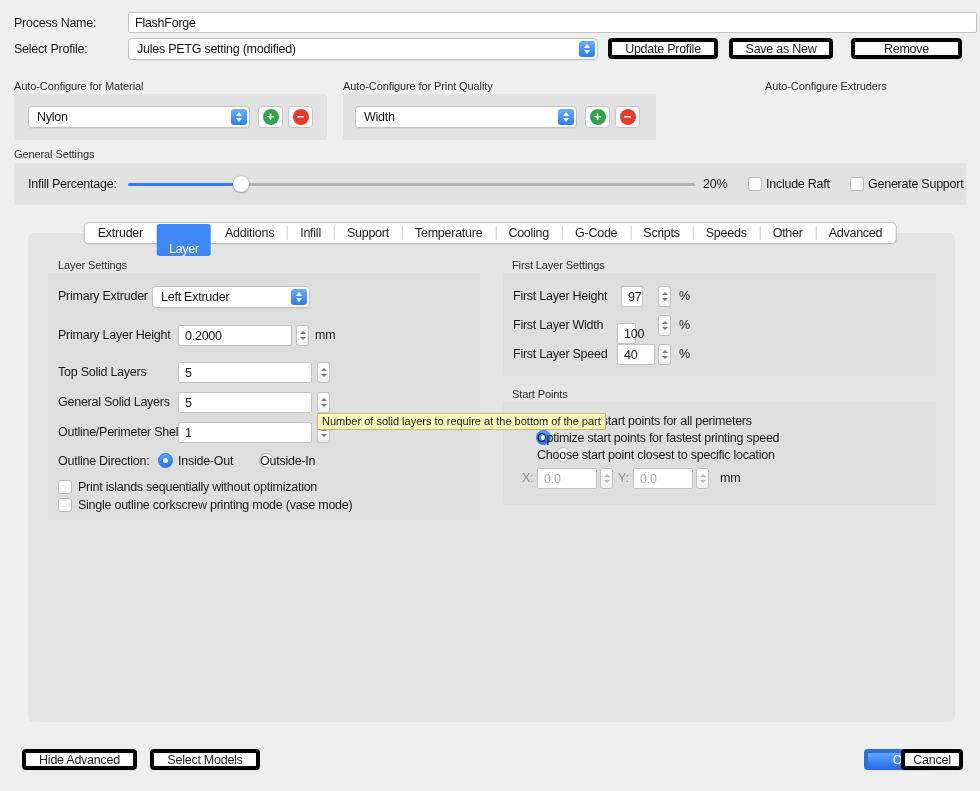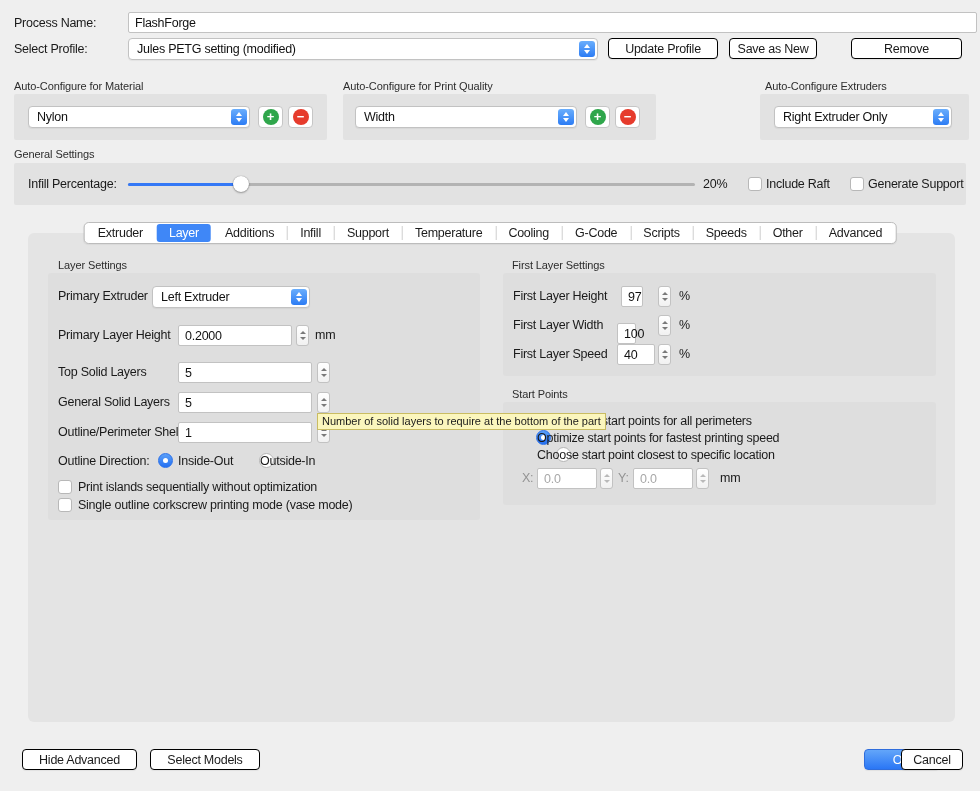--- a/index.html
+++ b/index.html
@@ -14,38 +14,38 @@
   .textfield{height:21px;background:#fff;border:1px solid #c2c2c2;border-radius:2px;display:flex;align-items:center;padding:8px 6px;font-size:12.5px;letter-spacing:-0.25px;color:#111}
   .mac-select{height:22px;background:#fff;border:1px solid #c2c2c2;border-radius:4px;display:flex;align-items:center;padding:0 16px 0 8px;font-size:12.5px;letter-spacing:-0.25px;color:#111;box-shadow:0 1px 1px rgba(0,0,0,.05)}
   .chev{position:absolute;top:2px;right:2px;bottom:2px;width:16px;border-radius:3px;background:linear-gradient(#6aaefc,#2c7cf4);display:flex;flex-direction:column;align-items:center;justify-content:center;gap:2px}
   .tri-up{width:0;height:0;border-left:3.5px solid transparent;border-right:3.5px solid transparent;border-bottom:4px solid #fff}
   .tri-dn{width:0;height:0;border-left:3.5px solid transparent;border-right:3.5px solid transparent;border-top:4px solid #fff}
   .stepper{width:13px;height:21px;background:linear-gradient(#fff,#f1f1f1);border:1px solid #c2c2c2;border-radius:3px;display:inline-flex;flex-direction:column;align-items:center;justify-content:center;gap:3px;padding:0}
   .stepper .tri-up{border-left-width:3px;border-right-width:3px;border-bottom:3.5px solid #7a7a7a}
   .stepper .tri-dn{border-left-width:3px;border-right-width:3px;border-top:3.5px solid #7a7a7a}
   .stepper.disabled .tri-up{border-bottom-color:#b9b9b9}
   .stepper.disabled .tri-dn{border-top-color:#b9b9b9}
-  .btn{height:21px;background:#fff;border:1px solid #000000;border-radius:4px;font-size:12.5px;letter-spacing:-0.25px;color:#1a1a1a;text-align:center;box-shadow:0 1px 1px rgba(0,0,0,.06)}
+  .btn{height:21px;background:#fff;border:4px solid #000000;border-radius:4px;font-size:12.5px;letter-spacing:-0.25px;color:#1a1a1a;text-align:center;box-shadow:0 1px 1px rgba(0,0,0,.06)}
   .btn-primary{background:linear-gradient(#63a6f9,#2a76f5);border-color:#2f6ddc;color:#fff}
   .icon-btn{width:25px;height:22px;background:#fff;border:1px solid #c6c6c6;border-radius:4px;display:flex;align-items:center;justify-content:center;padding:0}
   .circle{width:16px;height:16px;border-radius:50%;color:#fff;font-size:13px;font-weight:bold;display:flex;align-items:center;justify-content:center;line-height:14px}
   .plus{background:#2fa64b}
   .minus{background:#e63b2c}
   .cb{width:14px;height:14px;background:#fff;border:1px solid #b8b8b8;border-radius:3px;display:inline-block}
   .radio{width:15px;height:15px;border-radius:50%;background:#fff;border:1px solid #b5b5b5;display:inline-block;position:relative}
   .radio.sel{background:linear-gradient(#5ba0f8,#2470f2);border-color:#2b71ea}
   .radio.sel::after{content:"";position:absolute;left:50%;top:50%;width:5px;height:5px;margin:-2.5px 0 0 -2.5px;border-radius:50%;background:#fff}
   .slider{height:20px}
   .slider .track{position:absolute;left:0;right:0;top:9px;height:3px;border-radius:2px;background:#b3b3b3}
   .slider .fill{position:absolute;left:0;top:9px;height:3px;border-radius:2px;background:#3478f6}
   .slider .thumb{position:absolute;top:2px;width:16px;height:16px;border-radius:50%;background:#fff;box-shadow:0 0 1px rgba(0,0,0,.45),0 1px 2px rgba(0,0,0,.3)}
   .tabbar{position:absolute;top:222px;left:50%;transform:translateX(-50%);display:flex;height:22px;background:#fff;border:1px solid #bcbcbc;border-radius:5px;box-shadow:0 1px 1px rgba(0,0,0,.05)}
   .tab{position:relative;padding:0 13px;line-height:20px;font-size:12.5px;letter-spacing:-0.25px;color:#1b1b1b;white-space:nowrap}
   .tab+.tab::before{content:"";position:absolute;left:0;top:3px;bottom:3px;width:1px;background:#cfcfcf}
-  .tab.selected{background:#3f87f7;color:#fff;border-radius:3px;margin:1px;line-height:18px;padding:0 12px}
+  .tab.selected{background:#3f87f7;color:#fff;border-radius:3px;margin:1px;line-height:18px;padding:16px 12px}
   .tab.selected::before,.tab.selected+.tab::before{display:none}
   .tooltip{background:#fbf6bd;border:1px solid #c9bc62;font-size:11px;line-height:13px;padding:1px 4px;color:#1a1a1a;white-space:nowrap;z-index:50}
   .dis{color:#939393}
   .val-dis span{color:#a8a8a8}
 </style>
 </head>
 <body>
 
 <div class="page">
 
@@ -56,21 +56,21 @@
 
   <span class="lbl abs" style="left:14px;top:41px">Select Profile:</span>
   <div class="mac-select abs" style="left:128px;top:38px;width:470px">
     <span>Jules PETG setting (modified)</span>
     <span class="chev">
         <i class="tri-up"></i>
         <i class="tri-dn"></i>
       </span>
   </div>
   <button class="btn abs" style="left:608px;top:38px;width:110px">Update Profile</button>
-  <button class="btn abs" style="left:729px;top:38px;width:88px">Save as New</button>
+  <button class="btn abs" style="left:729px;top:38px;width:104px">Save as New</button>
   <button class="btn abs" style="left:851px;top:38px;width:111px">Remove</button>
 
   <span class="sec-lbl abs" style="left:14px;top:80px">Auto-Configure for Material</span>
   <div class="box abs" style="left:14px;top:94px;width:313px;height:46px">
     <div class="mac-select abs" style="left:14px;top:12px;width:222px">
       <span>Nylon</span>
       <span class="chev">
           <i class="tri-up"></i>
           <i class="tri-dn"></i>
         </span>
@@ -94,29 +94,20 @@
     </div>
     <button class="icon-btn abs" style="left:242px;top:12px">
         <span class="circle plus">+</span>
       </button>
     <button class="icon-btn abs" style="left:272px;top:12px">
         <span class="circle minus">−</span>
       </button>
   </div>
 
   <span class="sec-lbl abs" style="left:765px;top:80px">Auto-Configure Extruders</span>
-  <div class="box abs" style="left:760px;top:94px;width:209px;height:46px">
-    <div class="mac-select abs" style="left:14px;top:12px;width:178px">
-      <span>Right Extruder Only</span>
-      <span class="chev">
-          <i class="tri-up"></i>
-          <i class="tri-dn"></i>
-        </span>
-    </div>
-  </div>
 
   <span class="sec-lbl abs" style="left:14px;top:148px">General Settings</span>
   <div class="box abs" style="left:14px;top:163px;width:952px;height:42px">
     <span class="lbl abs" style="left:14px;top:13px">Infill Percentage:</span>
     <div class="slider abs" style="left:114px;top:11px;width:567px">
       <div class="track"></div>
       <div class="fill" style="width:20%"></div>
       <div class="thumb" style="left:calc(20% - 8px)"></div>
     </div>
     <span class="lbl abs" style="left:689px;top:13px">20%</span>

